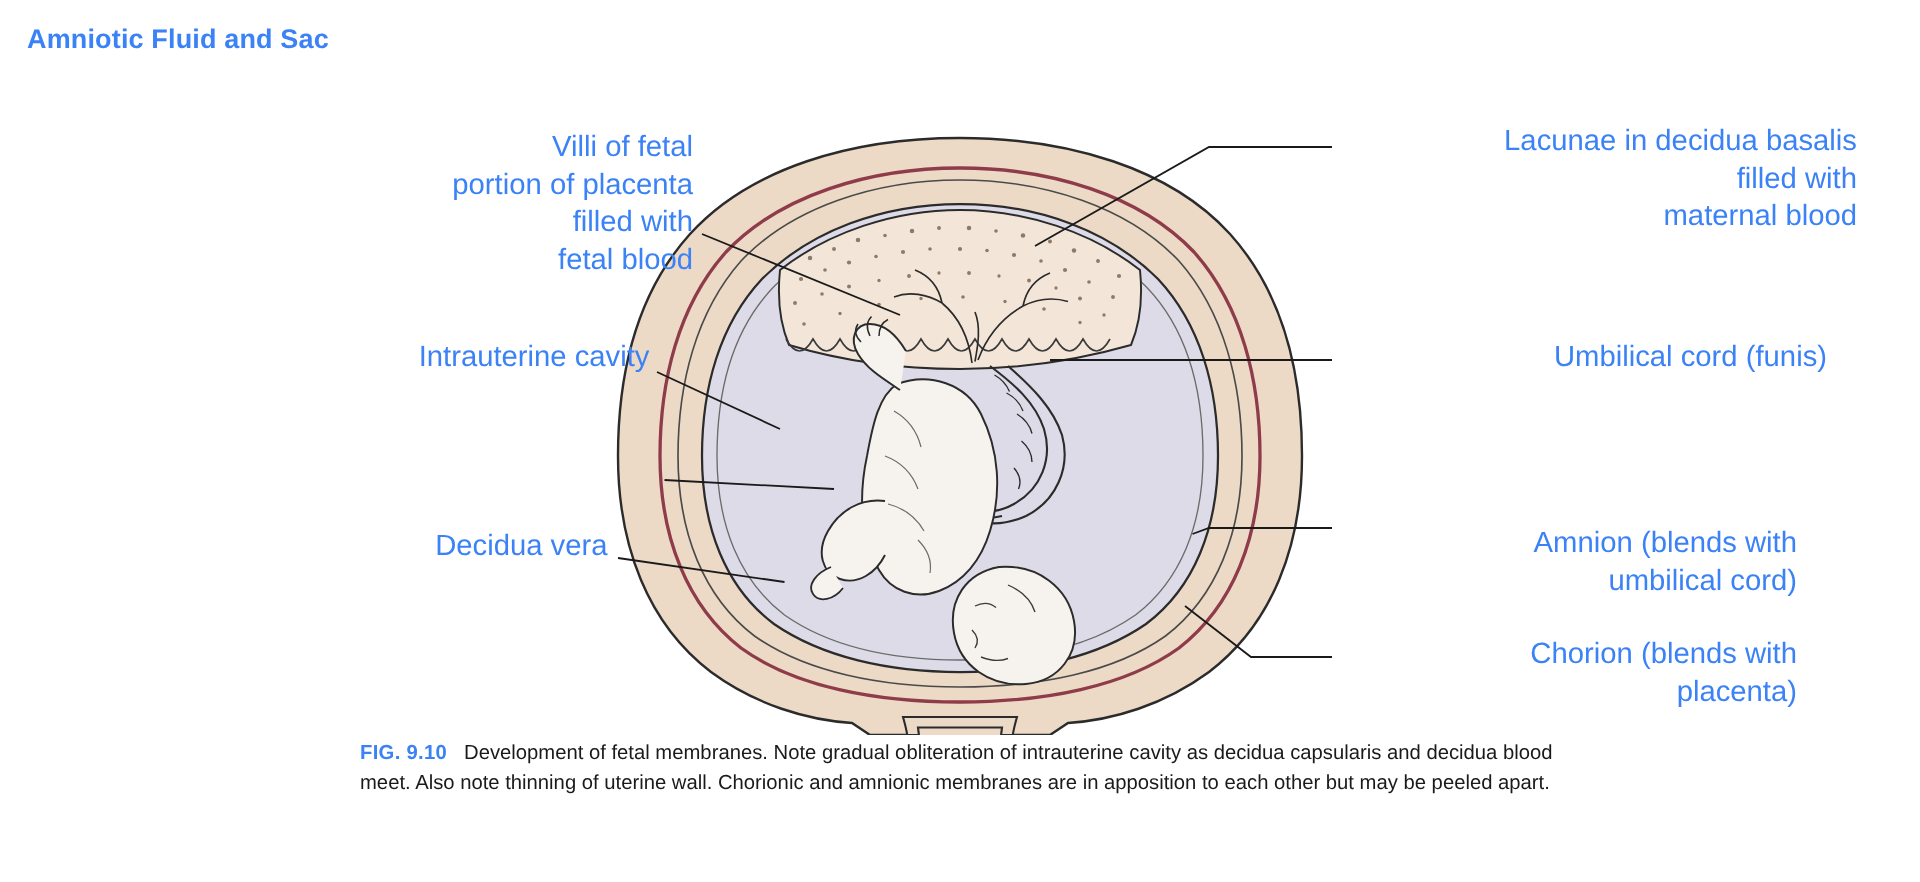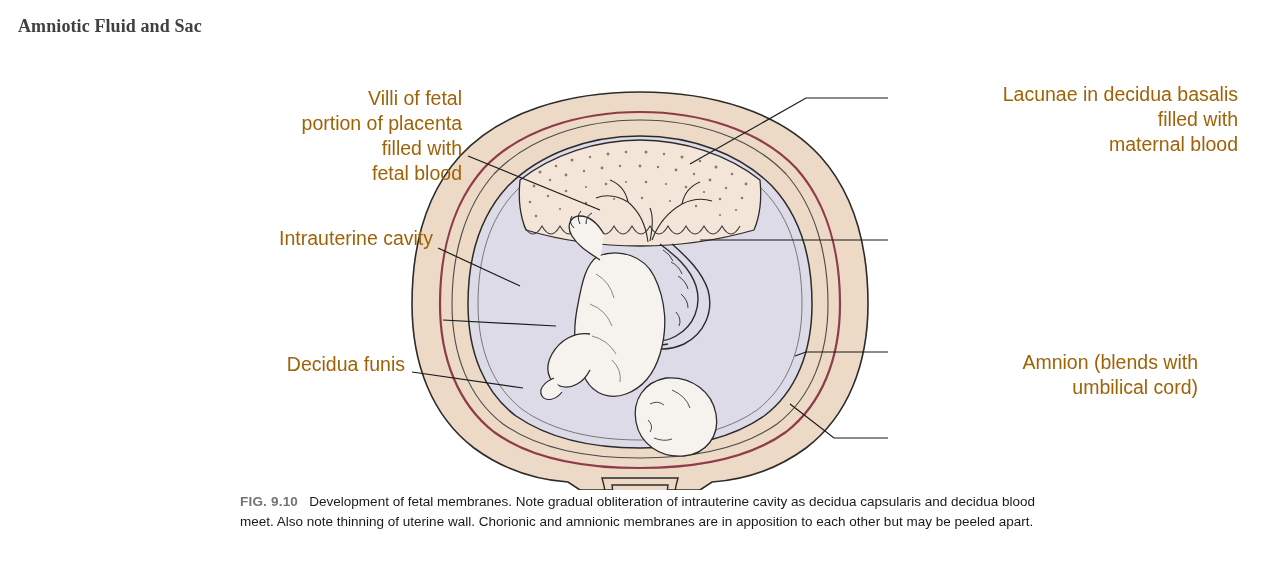--- a/index.html
+++ b/index.html
@@ -15,57 +15,56 @@
     position: relative;
     overflow: hidden;
   }
   #page-title {
     position: absolute;
     left: 18px;
     top: 16px;
     font-size: 18px;
     font-weight: bold;
     letter-spacing: 0.1px;
-    color: #404040;
-    font-family: Liberation Serif, serif;
+    color: #3b82f6;
   }
   #figure-area {
     position: absolute;
     left: 0;
     top: 60px;
     width: 1280px;
     height: 430px;
   }
   #svg-diagram {
     position: absolute;
     left: 0;
     top: 0;
   }
   .label {
     position: absolute;
     font-size: 19.5px;
     line-height: 25px;
-    color: #a16207;
+    color: #3b82f6;
     white-space: pre-line;
   }
   .label.right-align { text-align: right; }
   .label.left-align { text-align: right; }
 
   #caption {
     position: absolute;
     left: 240px;
     top: 492px;
     width: 800px;
     font-size: 13.5px;
     line-height: 19.5px;
     color: #1a1a1a;
     text-align: left;
   }
   #caption .figno {
-    color: #737373;
+    color: #3b82f6;
     font-weight: bold;
     letter-spacing: 0.2px;
   }
   #caption .captext { }
 </style>
 </head>
 <body>
 
 <div id="page-title">Amniotic Fluid and Sac</div>
 
@@ -299,28 +298,31 @@
   </svg>
 
   <div class="label right-align" style="left: 180px; top: 26px; width: 282px;">Villi of fetal
 portion of placenta
 filled with
 fetal blood</div>
 
   <div class="label right-align" style="left: 180px; top: 166px; width: 253px; text-align: right;">Intrauterine cavity</div>
 
 
-  <div class="label right-align" style="left: 180px; top: 292px; width: 225px;">Decidua funis</div>
+  <div class="label right-align" style="left: 180px; top: 292px; width: 225px;">Decidua vera</div>
 
   <div class="label left-align" style="left: 898px; top: 22px; width: 340px;">Lacunae in decidua basalis
 filled with
 maternal blood</div>
 
+  <div class="label left-align" style="left: 898px; top: 166px; width: 320px;">Umbilical cord (funis)</div>
 
 
   <div class="label left-align" style="left: 898px; top: 290px; width: 300px;">Amnion (blends with
 umbilical cord)</div>
 
+  <div class="label left-align" style="left: 898px; top: 364px; width: 300px;">Chorion (blends with
+placenta)</div>
 </div>
 
 <div id="caption">
   <span class="figno">FIG. 9.10</span><span>&nbsp;&nbsp;&nbsp;</span><span class="captext">Development of fetal membranes. Note gradual obliteration of intrauterine cavity as decidua capsularis and decidua blood meet. Also note thinning of uterine wall. Chorionic and amnionic membranes are in apposition to each other but may be peeled apart.</span>
 </div>
 
 </body></html>

